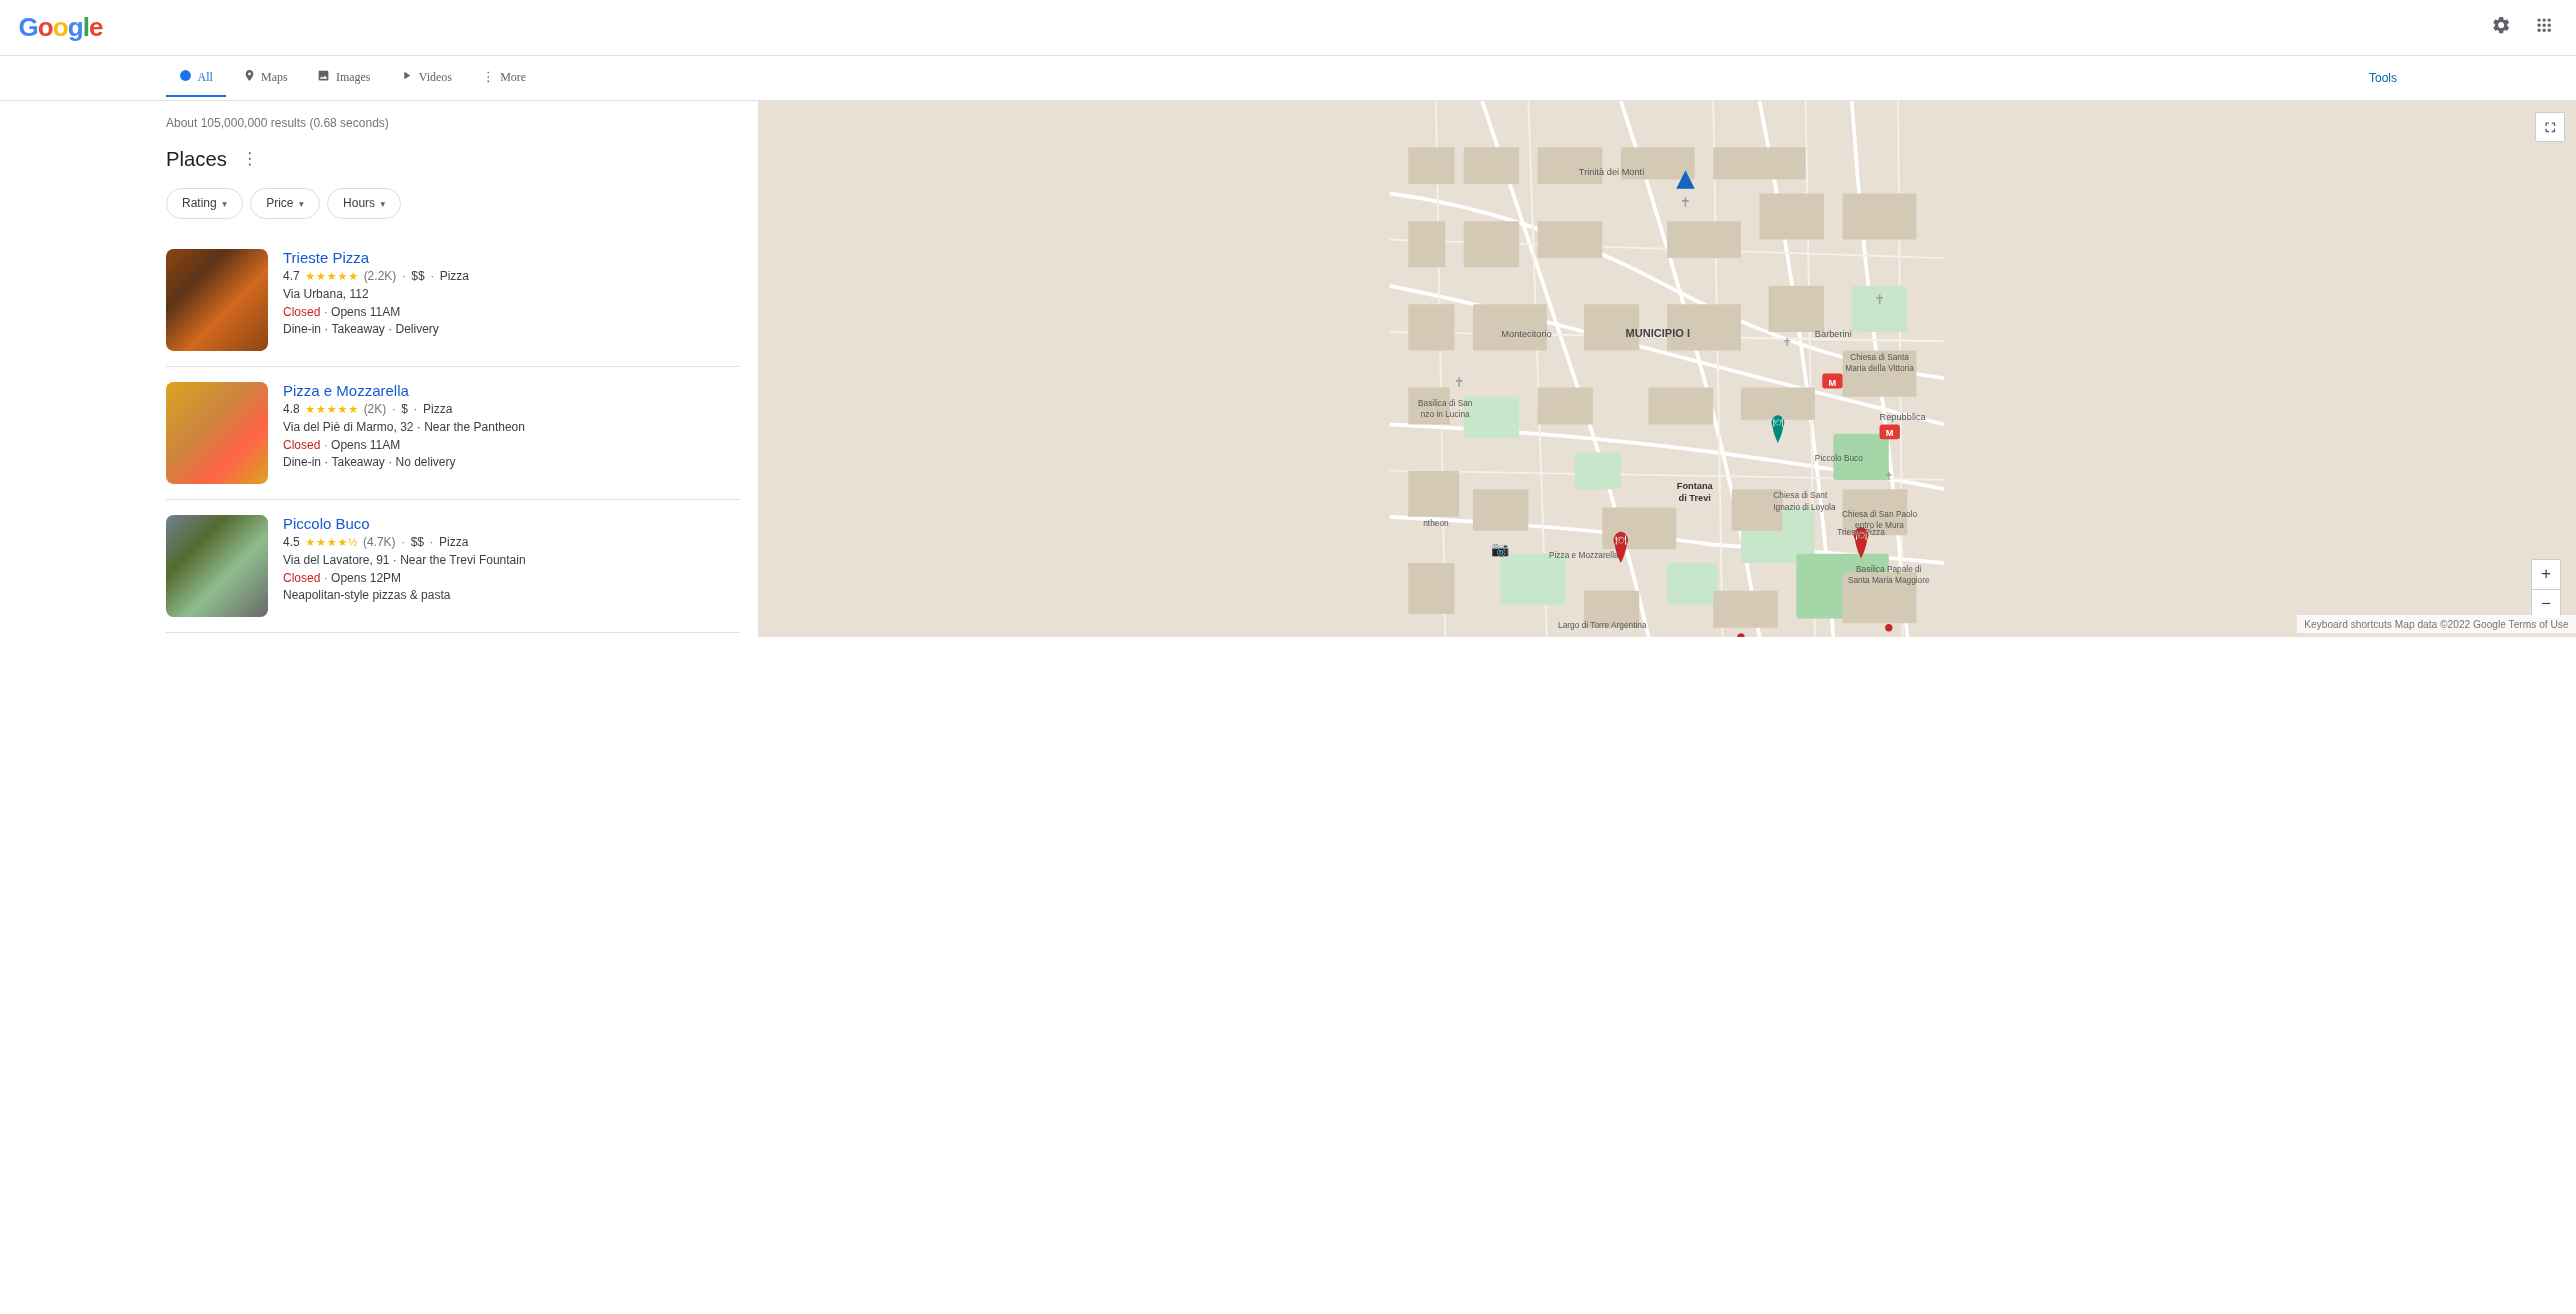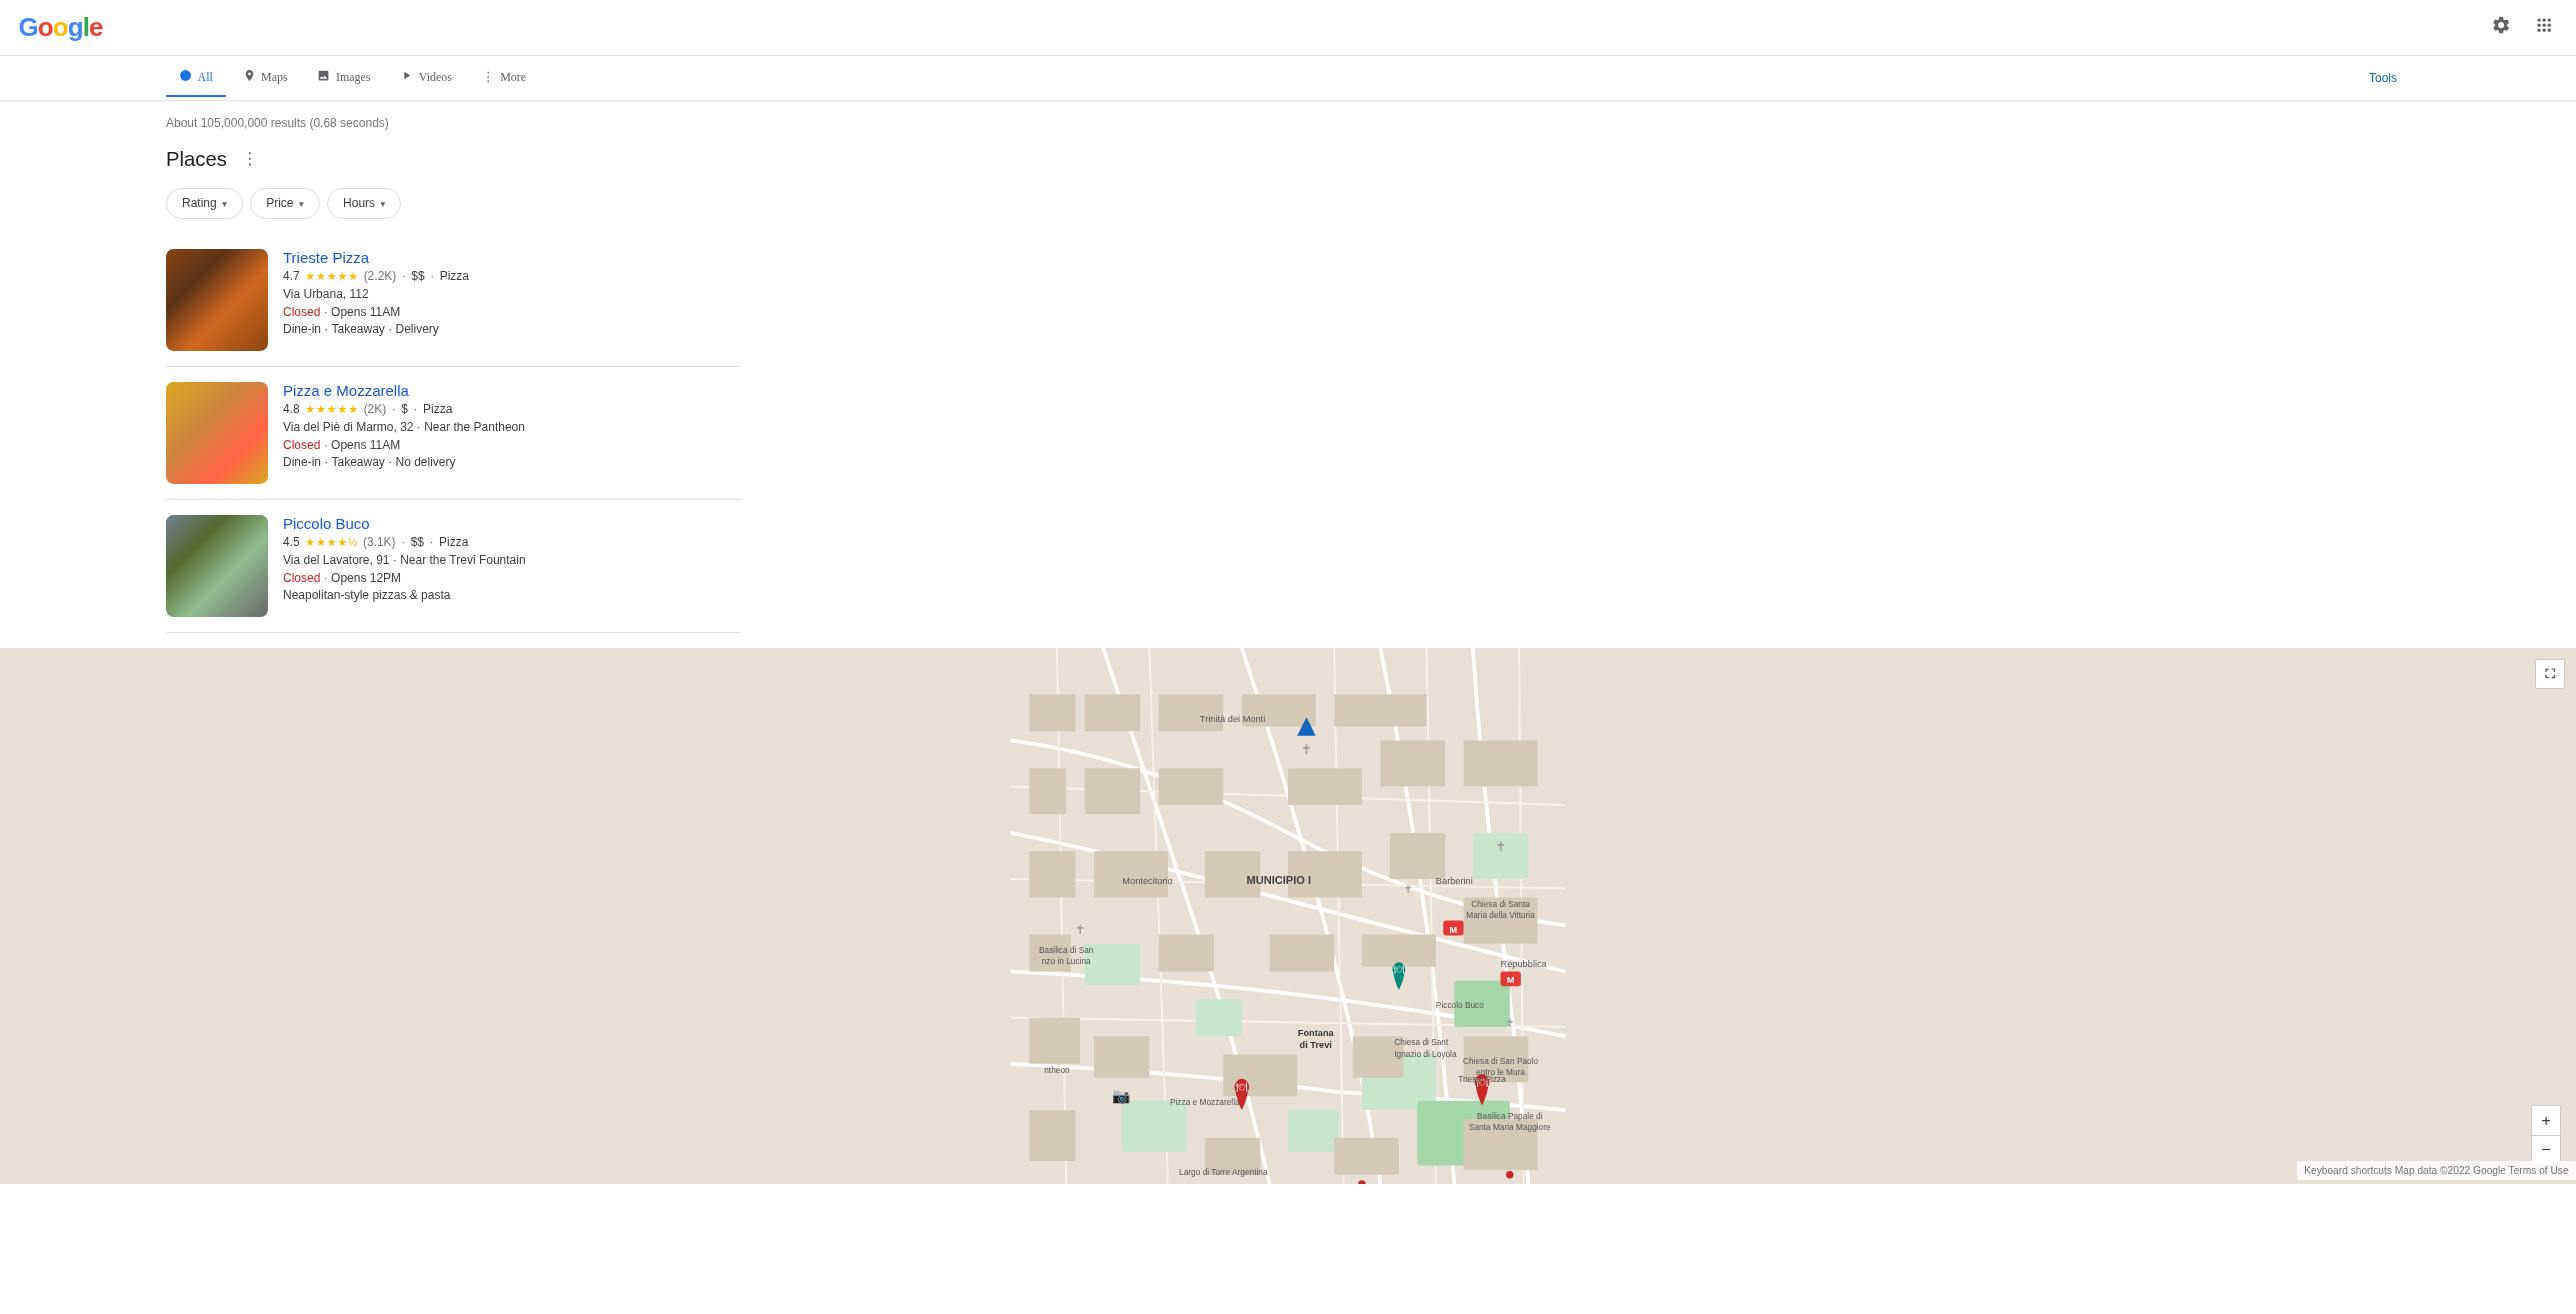--- a/index.html
+++ b/index.html
@@ -28,21 +28,21 @@
     .apps-btn { background: none; border: none; cursor: pointer; color: #5f6368; font-size: 18.5px; padding: 3.7px; }
 
     
     .nav { display: flex; align-items: center; padding: 3.7px 166px; border-bottom: 0.9px solid #e0e0e0; gap: 3.7px; }
     .nav-item { display: flex; align-items: center; gap: 5.5px; padding: 9.2px 13px; font-size: 12px; color: #5f6368; cursor: pointer; border-bottom: 2.8px solid transparent; text-decoration: none; font-family: Liberation Serif, serif; }
     .nav-item.active { color: #1a73e8; border-bottom: 2.8px solid #1a73e8; }
     .nav-item .nav-icon { font-size: 13px; }
     .nav-tools { margin-left: auto; padding: 9.2px 13px; font-size: 12px; color: #0369a1; cursor: pointer; text-align: center; }
 
     
-    .main { display: flex; flex-direction: column; }
+    .main { display: flex; }
     .left-panel { width: 758px; padding: 15px 18.5px 15px 166px; overflow-y: auto; }
     .right-panel { flex: 1; position: sticky; top: 0; }
 
     .results-info { font-size: 12px; color: #70757a; margin-bottom: 15px; }
 
     
     .places-header { display: flex; align-items: center; gap: 11px; margin-bottom: 15px; }
     .places-title { font-size: 20.3px; font-weight: 400; color: #202124; }
     .more-options-btn { background: none; border: none; cursor: pointer; font-size: 16.6px; color: #5f6368; padding: 3.7px; }
 
@@ -248,21 +248,21 @@
         <div class="place-name">Piccolo Buco</div>
         <div class="place-meta">
           <span>4.5</span>
           <span class="stars">
             <span class="star">★</span>
             <span class="star">★</span>
             <span class="star">★</span>
             <span class="star">★</span>
             <span class="half-star">½</span>
           </span>
-          <span class="rating-count">(3.1K)</span>
+          <span class="rating-count">(4.7K)</span>
           <span class="dot">·</span>
           <span class="price-tag">$$</span>
           <span class="dot">·</span>
           <span class="category">Pizza</span>
         </div>
         <div class="place-address">Via del Lavatore, 91 · Near the Trevi Fountain</div>
         <div class="place-hours">
           <span class="closed-text">Closed</span>
           <span class="dot"> · </span>
           <span class="opens-text">Opens 12PM</span>

